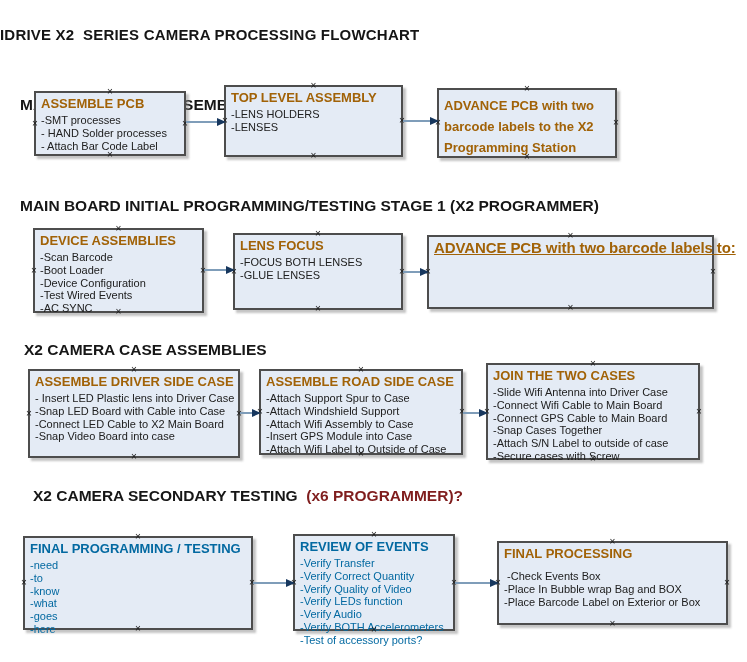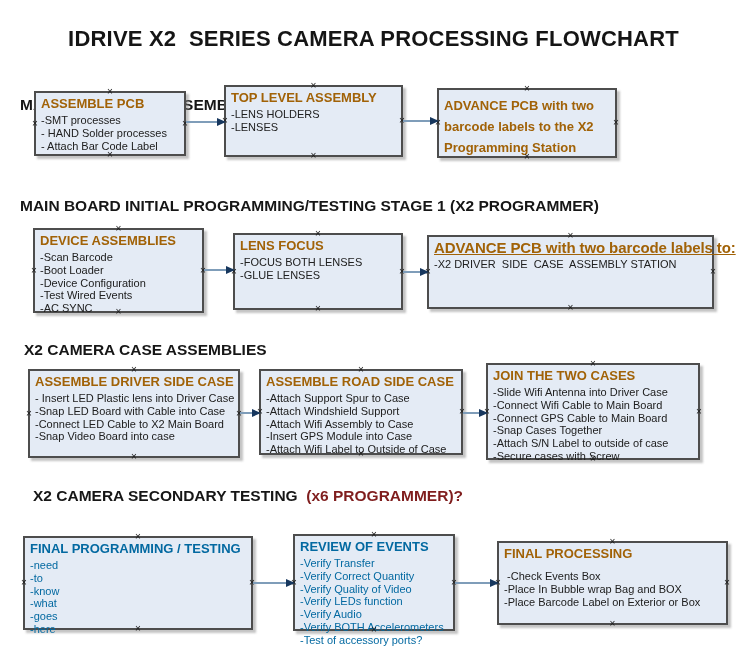--- a/index.html
+++ b/index.html
@@ -2,22 +2,22 @@
 <html><head>
 <meta charset="utf-8">
 <style>
   html,body { margin:0; padding:0; background:#ffffff; }
   .canvas {
     position:relative; width:747px; height:662px; background:#ffffff;
     font-family:"Liberation Sans","DejaVu Sans",sans-serif; color:#111;
     overflow:hidden;
   }
   .main-title {
-    position:absolute; left:0; right:0; top:26px; text-align:center;
-    font-size:22px; font-weight:bold; letter-spacing:0.2px; white-space:pre; color:#151515;
+    position:absolute; left:0; right:0; top:26px; text-align:left;
+    font-size:15px; font-weight:bold; letter-spacing:0.2px; white-space:pre; color:#151515;
   }
   .heading {
     position:absolute; font-size:15.5px; font-weight:bold; white-space:pre; color:#161616;
   }
   .h0 { left:20px; top:60px;margin-top:36px; }
   .h1 { left:20px; top:197px; }
   .h2 { left:24px; top:341px; }
   .h3 { left:33px; top:487px; }
   .heading .suffix { color:#7f1d1d; }
 
@@ -140,23 +140,20 @@
         <div class="box-line">-FOCUS BOTH LENSES</div>
         <div class="box-line">-GLUE LENSES</div>
       </div>
   <span class="anchor anchor-top">×</span>
       <span class="anchor anchor-bottom">×</span>
       <span class="anchor anchor-left">×</span>
       <span class="anchor anchor-right">×</span>
     </div>
   <div class="pbox r1b2">
     <div class="box-title">ADVANCE PCB with two barcode labels to:</div>
-    <div class="box-lines">
-        <div class="box-line">-X2 DRIVER  SIDE  CASE  ASSEMBLY STATION</div>
-      </div>
   <span class="anchor anchor-top">×</span>
       <span class="anchor anchor-bottom">×</span>
       <span class="anchor anchor-left">×</span>
       <span class="anchor anchor-right">×</span>
     </div>
 
   <div class="pbox r2b0">
     <div class="box-title">ASSEMBLE DRIVER SIDE CASE</div>
     <div class="box-lines">
         <div class="box-line">- Insert LED Plastic lens into Driver Case</div>

